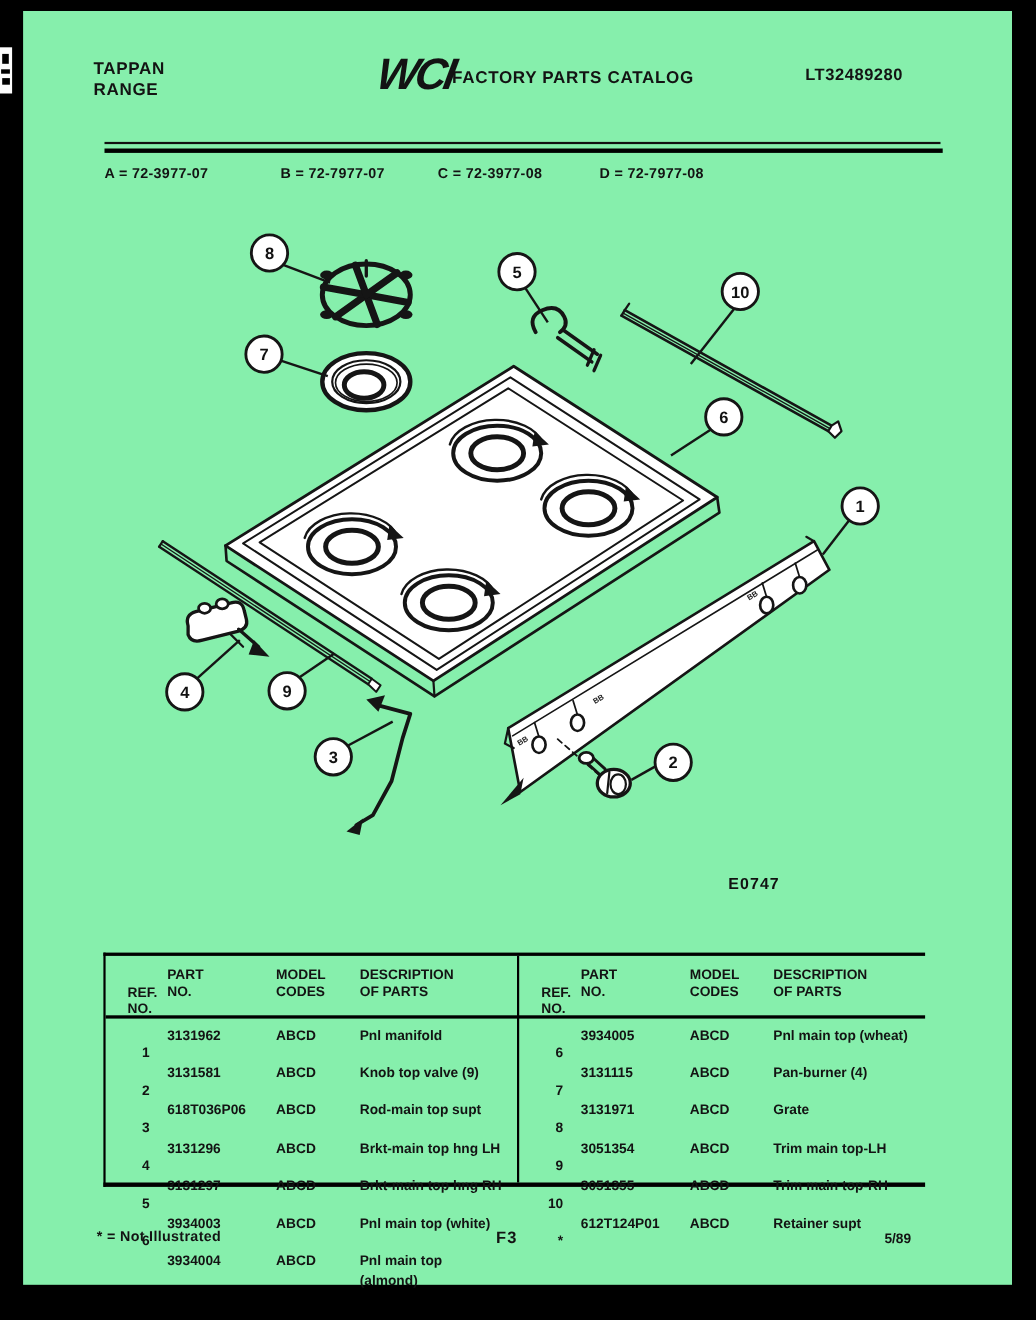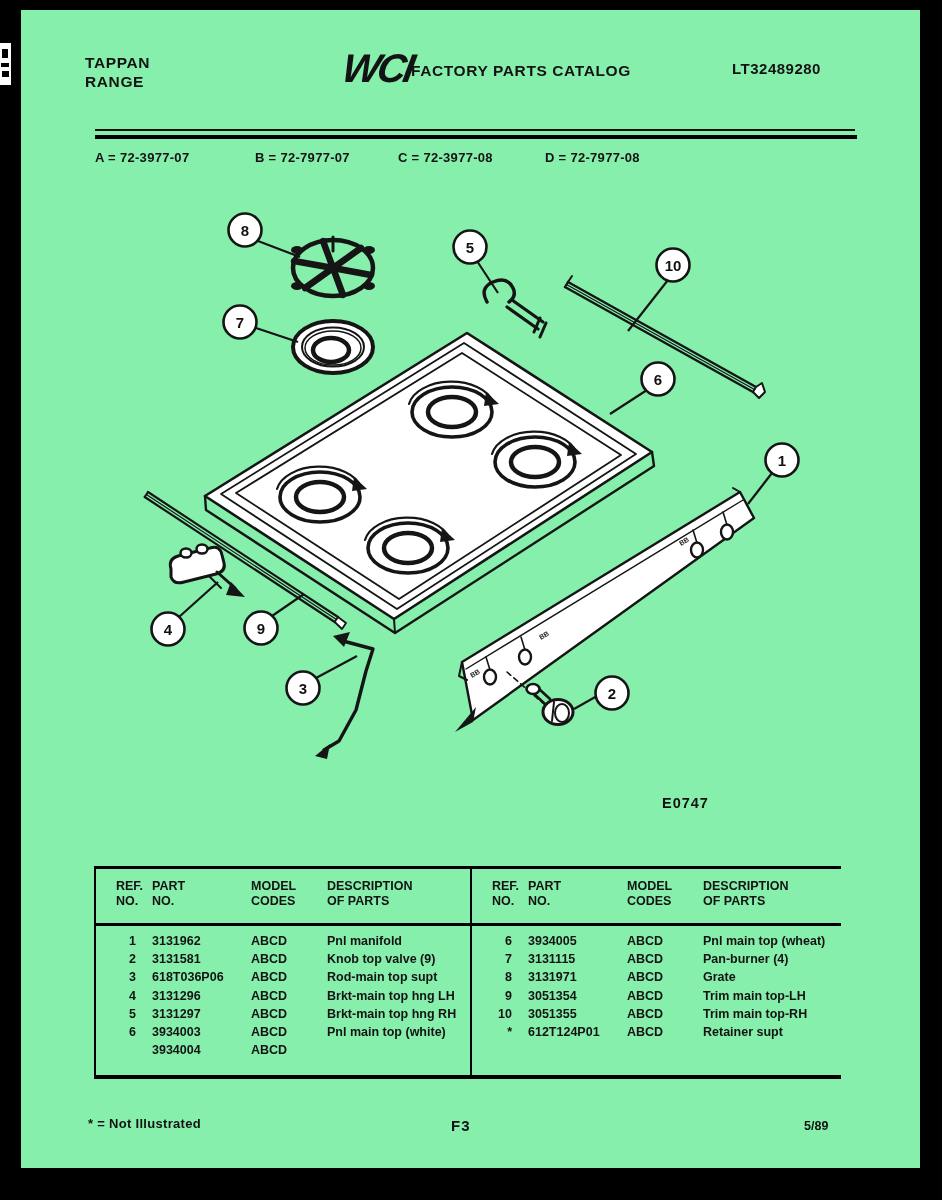--- a/index.html
+++ b/index.html
@@ -45,21 +45,21 @@
   .half.left{left:0;width:374px;}
   .half.right{left:376px;right:0;}
   .vdiv{position:absolute;left:374px;top:0;bottom:0;width:2px;background:#000;}
   .header-rule{position:absolute;left:0;top:54px;width:745px;height:3px;background:#000;}
   .thead{position:absolute;top:10px;left:0;right:0;display:grid;
          grid-template-columns:46px 99px 76px auto;line-height:15px;white-space:pre-line;}
   .rows{position:absolute;top:63px;left:0;right:0;}
   .row{display:grid;grid-template-columns:46px 99px 76px auto;line-height:18.2px;white-space:pre-line;}
   .half .thead{padding-left:10px;}
   .half .row{padding-left:10px;}
-  .cell.ref,.hcell.ref{padding-right:16px;text-align:right;}
+  .cell.ref,.hcell.ref{padding-right:16px;text-align:right;margin-top:16px;}
   .hcell.ref{text-align:left;padding-left:10px;padding-right:0;}
   
   .footnote{left:67px;top:1106px;font-size:13px;letter-spacing:.3px;}
   .page-code{left:430px;top:1107px;font-size:15px;letter-spacing:1px;}
   .date-code{left:783px;top:1109px;font-size:12.5px;}
   
   .artifact{position:absolute;left:0;top:43px;width:11px;height:42px;background:#fdfdfd;}
   .artifact .m1{position:absolute;left:2px;top:6px;width:6px;height:9px;background:#000;}
   .artifact .m2{position:absolute;left:1px;top:20px;width:8px;height:4px;background:#000;}
   .artifact .m3{position:absolute;left:2px;top:28px;width:7px;height:6px;background:#000;}
@@ -283,21 +283,22 @@
         <div class="hcell desc">DESCRIPTION
 OF PARTS</div>
       </div>
       <div class="rows">
           <div class="row"><div class="cell ref">1</div><div class="cell part">3131962</div><div class="cell model">ABCD</div><div class="cell desc">Pnl manifold</div></div>
           <div class="row"><div class="cell ref">2</div><div class="cell part">3131581</div><div class="cell model">ABCD</div><div class="cell desc">Knob top valve (9)</div></div>
           <div class="row"><div class="cell ref">3</div><div class="cell part">618T036P06</div><div class="cell model">ABCD</div><div class="cell desc">Rod-main top supt</div></div>
           <div class="row"><div class="cell ref">4</div><div class="cell part">3131296</div><div class="cell model">ABCD</div><div class="cell desc">Brkt-main top hng LH</div></div>
           <div class="row"><div class="cell ref">5</div><div class="cell part">3131297</div><div class="cell model">ABCD</div><div class="cell desc">Brkt-main top hng RH</div></div>
           <div class="row"><div class="cell ref">6</div><div class="cell part">3934003</div><div class="cell model">ABCD</div><div class="cell desc">Pnl main top (white)</div></div>
-          <div class="row"><div class="cell ref"></div><div class="cell part">3934004</div><div class="cell model">ABCD</div></div>
+          <div class="row"><div class="cell ref"></div><div class="cell part">3934004</div><div class="cell model">ABCD</div><div class="cell desc">Pnl main top
+(almond)</div></div>
         </div>
     </div>
     <div class="vdiv"></div>
     <div class="half right">
       <div class="thead">
         <div class="hcell ref">REF.
 NO.</div>
         <div class="hcell part">PART
 NO.</div>
         <div class="hcell model">MODEL

